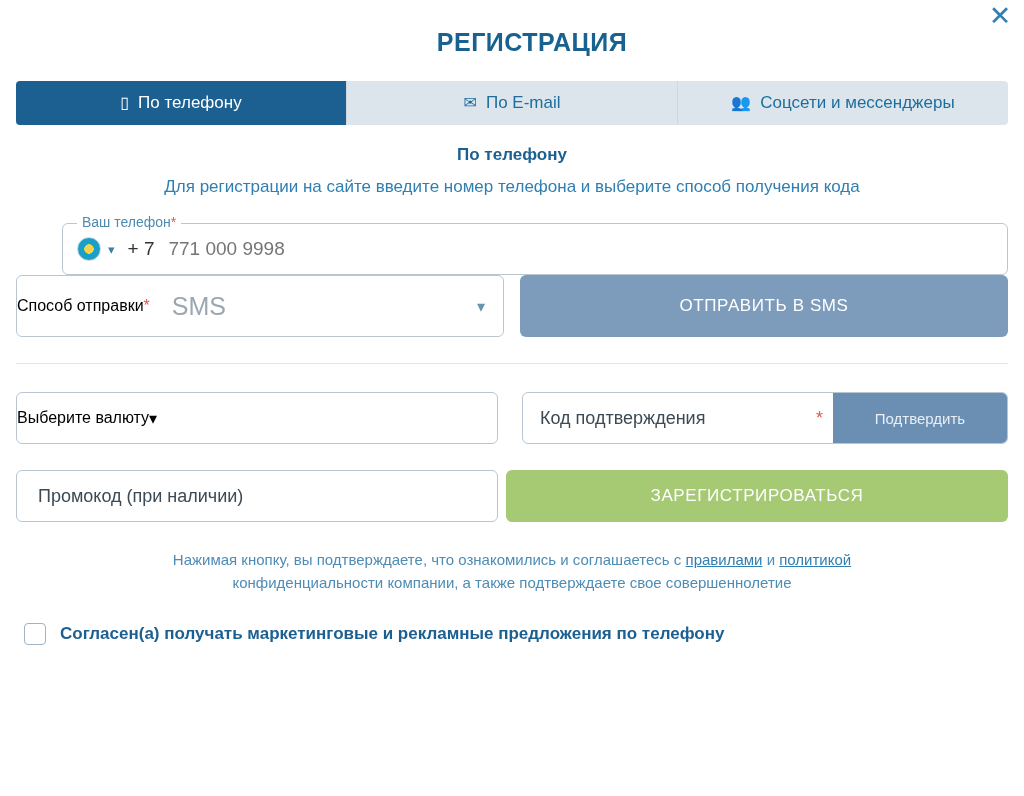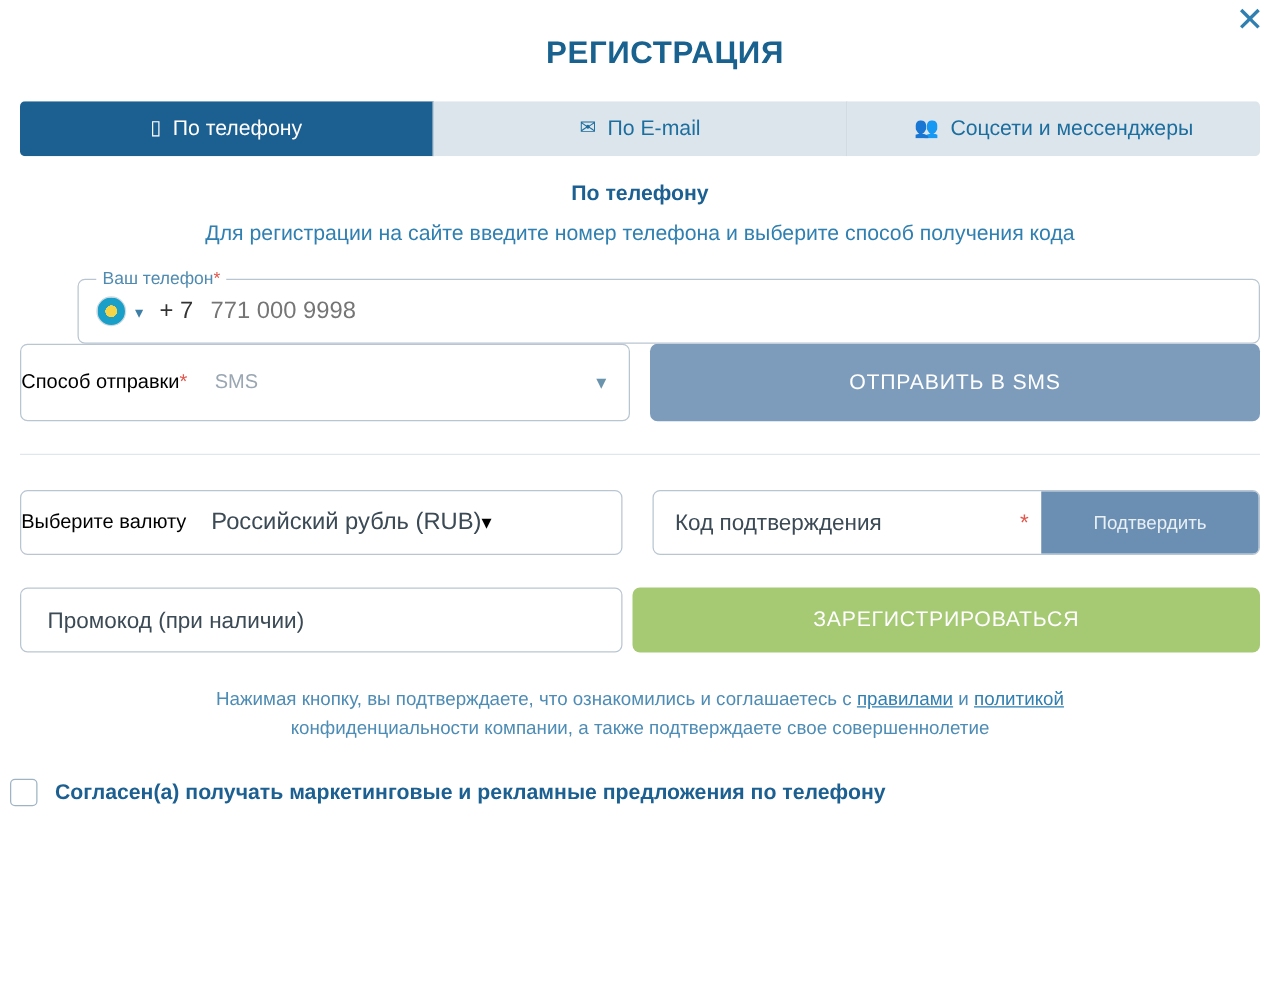--- a/index.html
+++ b/index.html
@@ -143,21 +143,21 @@
     position: relative;
     width: 488px;
     height: 62px;
     border: 1px solid #b9c6d2;
     border-radius: 6px;
     display: flex; align-items: center;
     background: #fff;
     cursor: pointer;
   }
   .select-field .val {
-    font-size: 16px;
+    font-size: 25px;
     color: #9aa7b2;
     margin-left: 22px;
   }
   .select-field .caret {
     position: absolute;
     right: 18px; top: 50%;
     transform: translateY(-50%);
     color: #6a93ad;
     font-size: 16px;
   }
@@ -280,21 +280,21 @@
   .terms a {
     color: #2f7fb0;
     text-decoration: underline;
   }
 
   .consent {
     display: flex;
     align-items: center;
     gap: 14px;
     margin-top: 28px;
-    padding-left: 8px;
+    padding-left: 24px;
   }
   .cb {
     width: 22px; height: 22px;
     border: 1px solid #9fb3c4;
     border-radius: 4px;
     background: #fff;
     flex: 0 0 auto;
     cursor: pointer;
   }
   .consent-label {
@@ -347,21 +347,20 @@
         <span class="caret">▾</span>
       </div>
       <button class="btn-send">ОТПРАВИТЬ В SMS</button>
     </div>
 
     <div class="divider"></div>
 
     <div class="row3">
       <div class="cur-field">
         <span class="legend">Выберите валюту</span>
-        <span class="val">Российский рубль (RUB)</span>
         <span class="caret">▾</span>
       </div>
       <div class="code-group">
         <input class="code-input" type="text" placeholder="Код подтверждения" style="">
         <span style="color:#e2574c;font-size:18px;display:flex;align-items:center;padding-right:10px;">*</span>
         <button class="btn-confirm">Подтвердить</button>
       </div>
     </div>
 
     <div class="row4">

